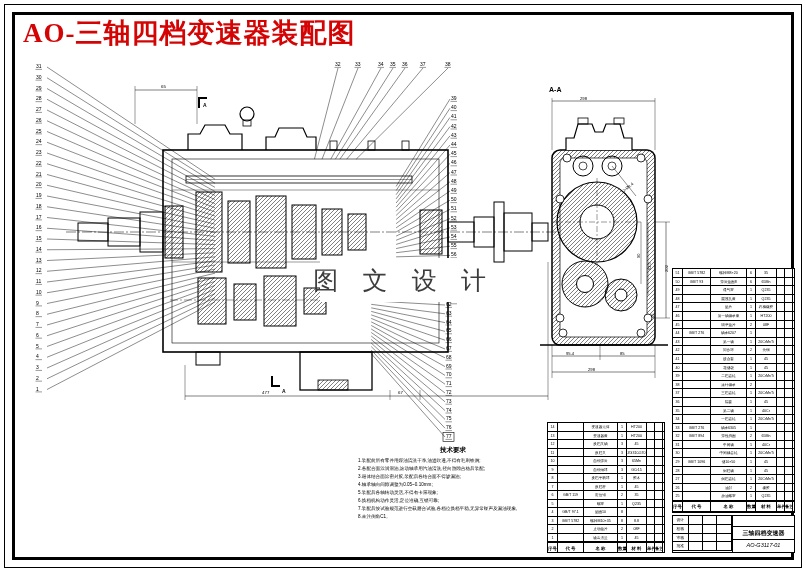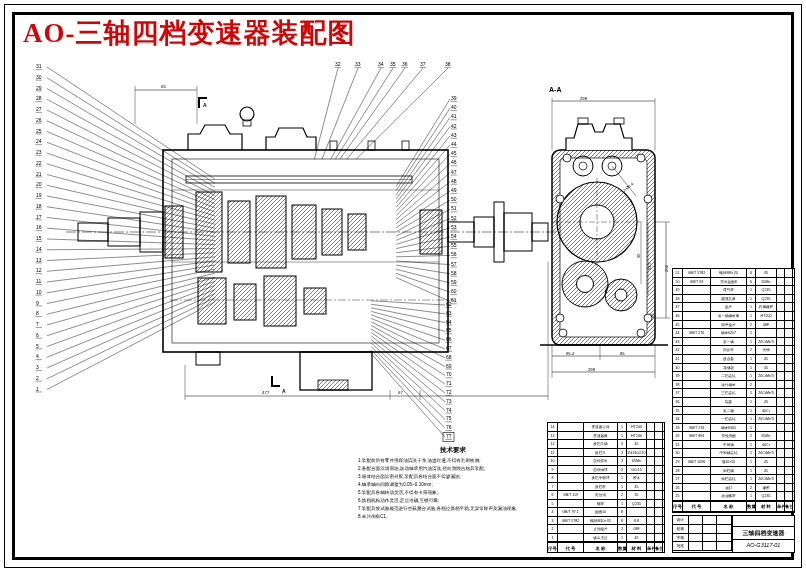--- a/index.html
+++ b/index.html
@@ -394,20 +394,21 @@
         <text x="620" y="354.5" font-size="4.2" fill="#000" font-family="Liberation Sans, sans-serif">85</text>
         <text x="588" y="370.5" font-size="4.2" fill="#000" font-family="Liberation Sans, sans-serif">298</text>
         <text x="668" y="272" font-size="4.2" fill="#000" font-family="Liberation Sans, sans-serif" transform="rotate(-90 668 272)">202</text>
         <text x="639.5" y="258" font-size="4" fill="#000" font-family="Liberation Sans, sans-serif" transform="rotate(-90 639.5 258)">90</text>
         <text x="651" y="270" font-size="4" fill="#000" font-family="Liberation Sans, sans-serif" transform="rotate(-90 651 270)">62.5</text>
         <text x="654" y="318" font-size="4" fill="#000" font-family="Liberation Sans, sans-serif" transform="rotate(-90 654 318)">45</text>
         <text x="624" y="192" font-size="4" fill="#000" font-family="Liberation Sans, sans-serif" transform="rotate(-38 624 192)">2-Ø8.4</text>
       </g>
   </svg>
 
+  <div id="watermark">图 文 设 计</div>
 
   <div id="bom-right" class="bom">
       <div class="trow" style="height: 8.6px; line-height: 8.6px;">
         <div class="tcell" style="width: 10px;">51</div>
         <div class="tcell" style="width: 28px;">GB/T 5782</div>
         <div class="tcell" style="width: 36px;">螺栓M8×20</div>
         <div class="tcell" style="width: 9px;">6</div>
         <div class="tcell" style="width: 21px;">35</div>
         <div class="tcell" style="width: 8px;"></div>
         <div class="tcell" style="width: 8px;"></div>

